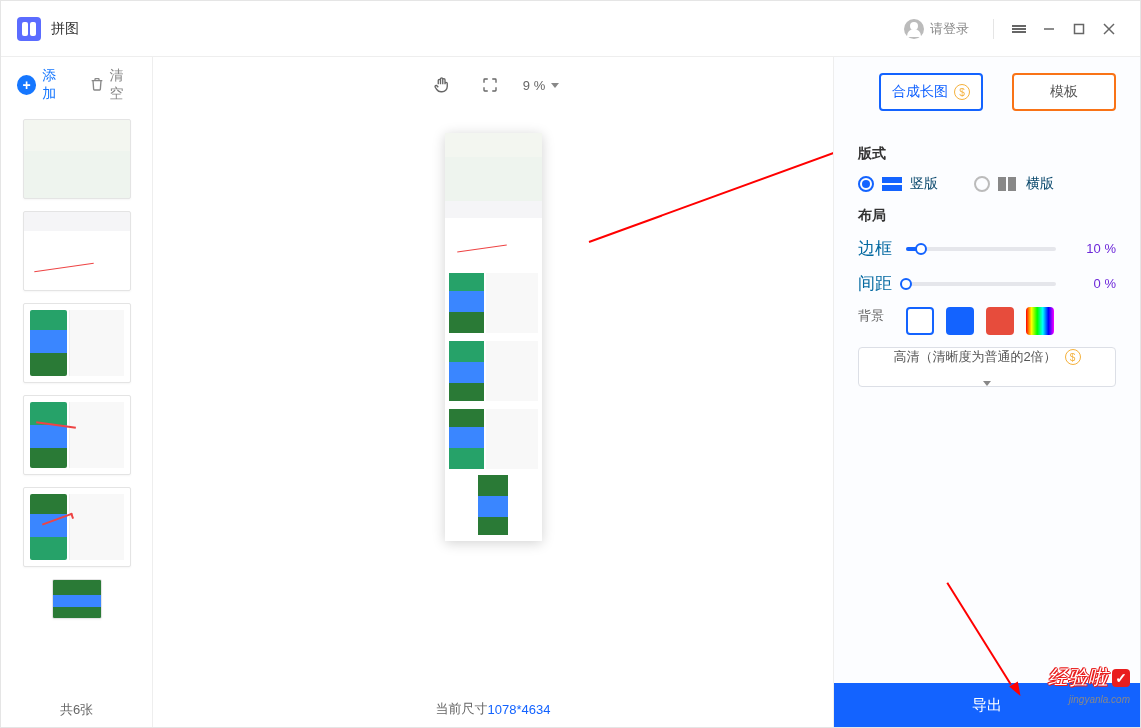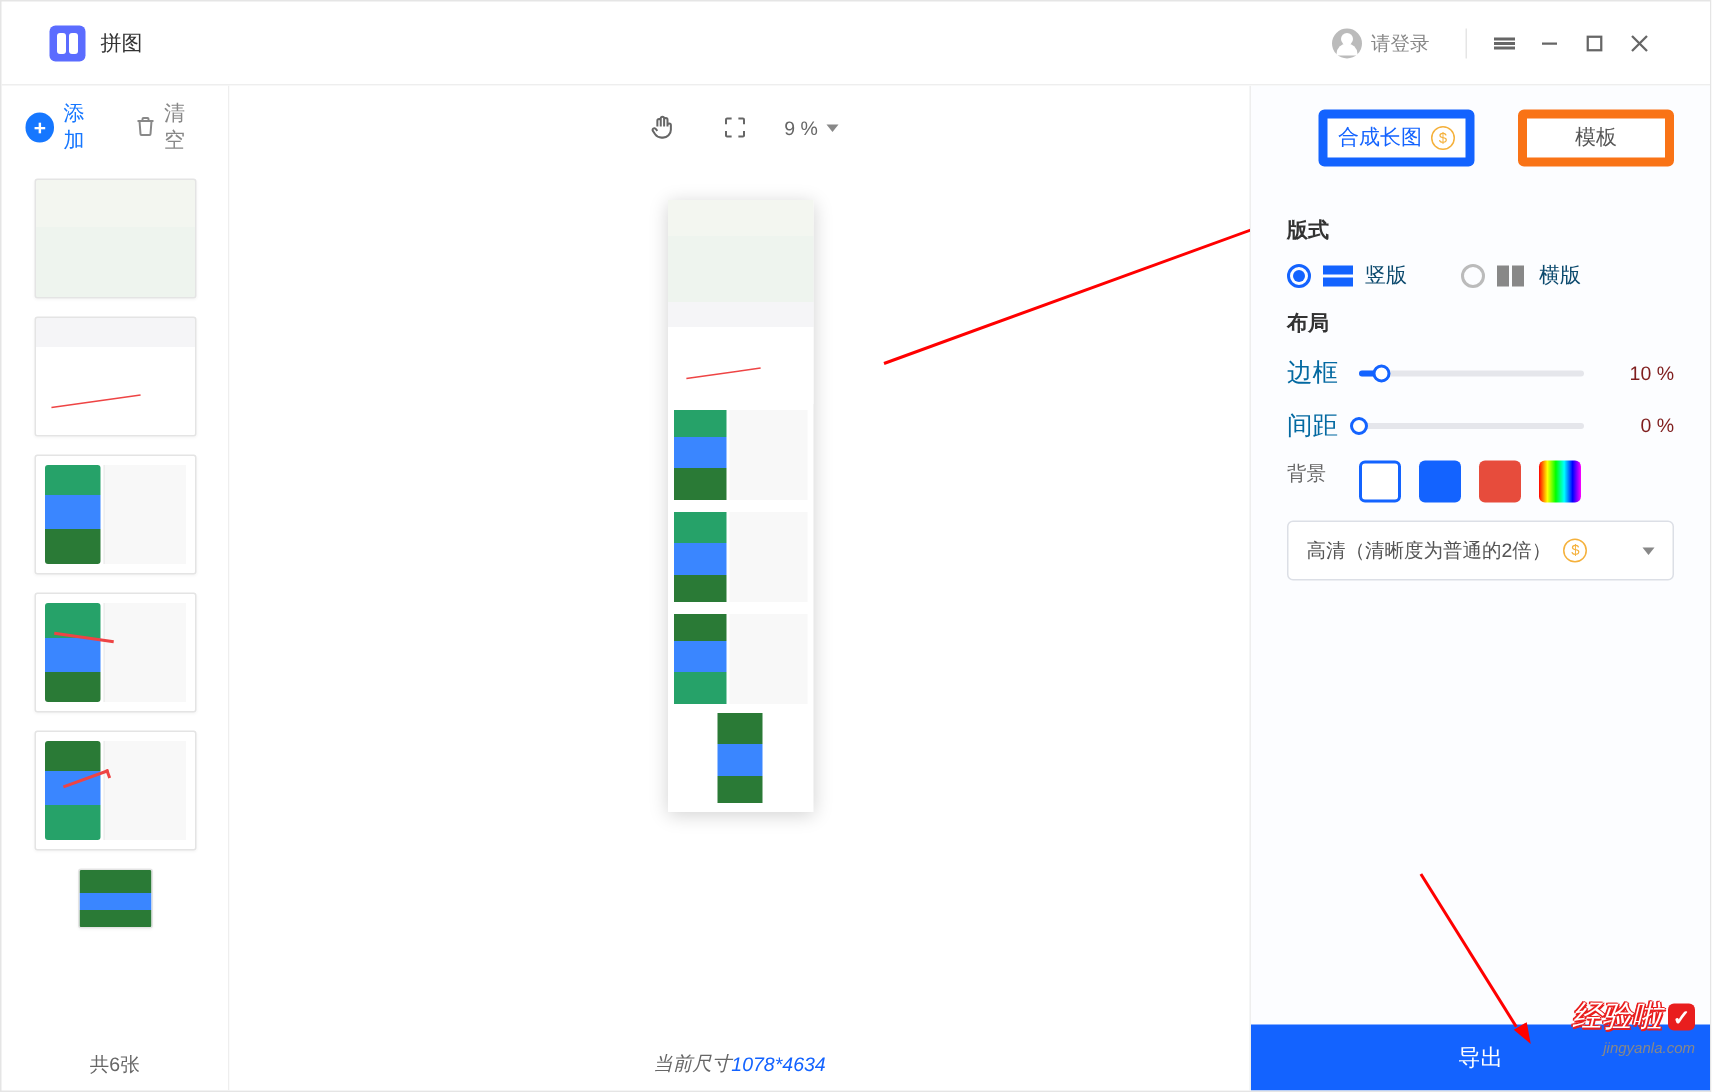--- a/index.html
+++ b/index.html
@@ -12,21 +12,21 @@
   height: 728px;
   overflow: hidden;
 }
 .window { display: flex; flex-direction: column; width: 100%; height: 100%; border: 1px solid #e5e5e5; }
 
 
 .titlebar {
   height: 56px;
   display: flex;
   align-items: center;
-  padding: 0 32px;
+  padding: 0 16px;
   border-bottom: 1px solid #eee;
 }
 .app-logo {
   width: 24px; height: 24px;
   background: #5b6cff;
   border-radius: 4px;
   margin-right: 10px;
   display: flex; align-items: center; justify-content: center;
 }
 .app-logo span {
@@ -165,21 +165,21 @@
 .pv-right { flex:1; background:#f8f8f8;}
 .pv4 .pv-left { background: linear-gradient(180deg,#26a269 0 35%,#3a86ff 35% 70%,#2a7a36 70% 100%);}
 .pv5 .pv-left { background: linear-gradient(180deg,#2a7a36 0 30%,#3a86ff 30% 65%,#26a269 65% 100%);}
 .pv6 {
   height: 68px; display:flex; align-items:flex-start; justify-content:center; padding-top:2px;
 }
 .pv6-inner { width:30px; height:60px;
   background: linear-gradient(180deg,#2a7a36 0 35%, #3a86ff 35% 70%, #2a7a36 70% 100%);}
 .canvas-footer {
   height: 36px; display:flex; align-items:center; justify-content:center;
-  color:#666; font-size:13px;font-style:italic;
+  color:#666; font-size:13px;
 }
 .arrow-line1 {
   position:absolute; left:436px; top:128px;
   width: 408px; height: 2px;
   background:#ff0000;
   transform-origin: left center;
   transform: rotate(-20deg);
 }
 
 .arrow2-line {
@@ -203,21 +203,21 @@
   border-left: 1px solid #eee;
   display:flex; flex-direction:column;
   background: #fcfdff;
   position:relative;
 }
 .panel-tabs {
   display:flex; gap:8px; padding: 16px 24px 0 24px;
 }
 .ptab {
   flex:1; height:38px;
-  border:6px solid #f97316; border-radius:4px;
+  border:2px solid #f97316; border-radius:4px;
   display:flex; align-items:center; justify-content:center;
   font-size:14px; cursor:pointer; background:#fff; color:#555;
   gap:6px;
   margin-left:21px;
 }
 .ptab.active { border-color:#1363ff; color:#1363ff; }
 .vip-badge {
   width:16px;height:16px;border-radius:50%;
   border:1px solid #f5b13c; color:#f5b13c; font-size:10px;
   display:inline-flex; align-items:center; justify-content:center;
@@ -245,36 +245,36 @@
 .slider-row { display:flex; align-items:center; gap:12px; margin:12px 0; }
 .slider-label { width:36px; color:#0369a1; font-size:17px;}
 .slider-track {
   flex:1; height:4px; background:#e5e6eb; border-radius:2px; position:relative; cursor:pointer;
 }
 .slider-fill { position:absolute; left:0; top:0; bottom:0; background:#1363ff; border-radius:2px;}
 .slider-thumb {
   position:absolute; top:50%; width:12px;height:12px;border-radius:50%;
   background:#fff;border:2px solid #1363ff; transform:translate(-50%,-50%);
 }
-.slider-value { width:48px; text-align:right; color:#7f1d1d; font-size:13px;}
+.slider-value { width:48px; text-align:right; color:#6d28d9; font-size:13px;}
 .colors { display:flex; gap:12px; align-items:flex-start; margin-top:8px;}
 .clabel { width:36px; color:#666; font-size:13px;}
 .swatch {
   width:28px;height:28px;border-radius:4px;cursor:pointer;
 }
 .swatch.white { background:#fff; border:2px solid #1363ff; }
 .swatch.blue { background:#1363ff;}
 .swatch.red { background:#e74c3c;}
 .swatch.rainbow { background: linear-gradient(90deg,#f00,#ff0,#0f0,#0ff,#00f,#f0f);}
 .quality-select {
   width:100%; height:40px;
   border:1px solid #dcdfe6; border-radius:4px;
   display:flex; align-items:center; justify-content:space-between;
   padding: 0 12px; background:#fff; cursor:pointer;
-  font-size:13px; color:#555; margin-top:10px;
+  font-size:13px; color:#555; margin-top:10px;flex-direction:column;
 }
 .quality-select .qleft{ display:flex; align-items:center; gap:8px;}
 
 .export-btn {
   height:44px; background:#1363ff; color:#fff;
   display:flex; align-items:center; justify-content:center;
   font-size:15px; cursor:pointer;
   border-radius: 0;
 }
 

